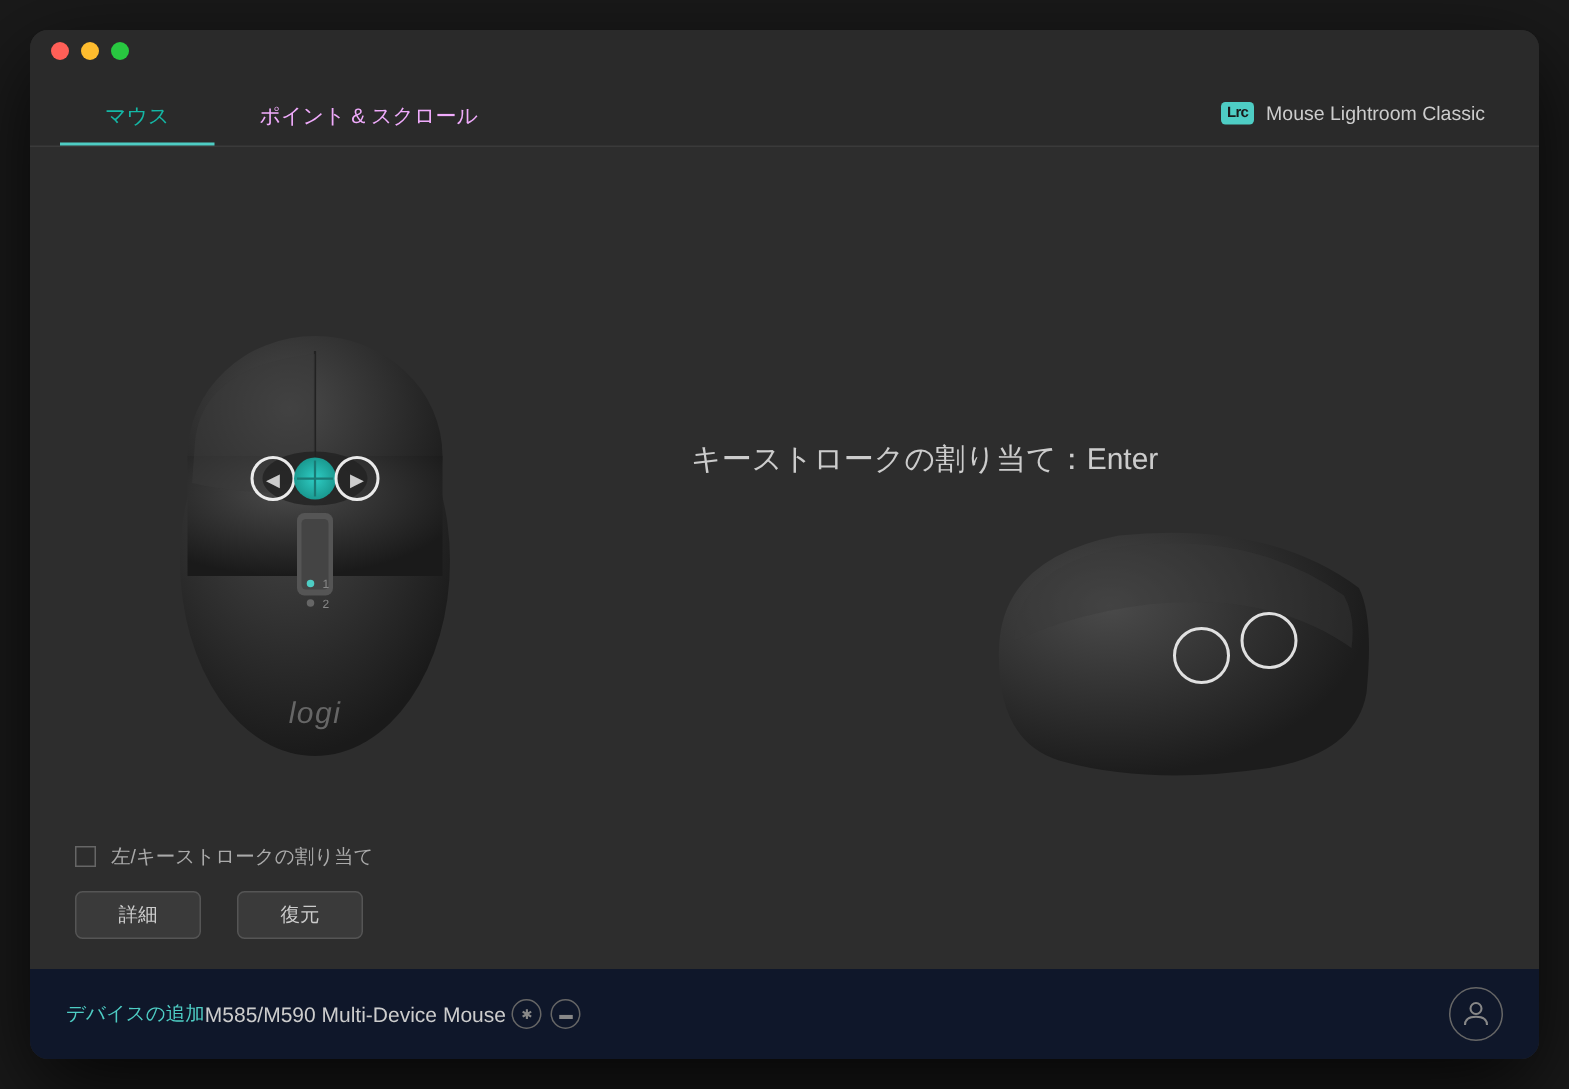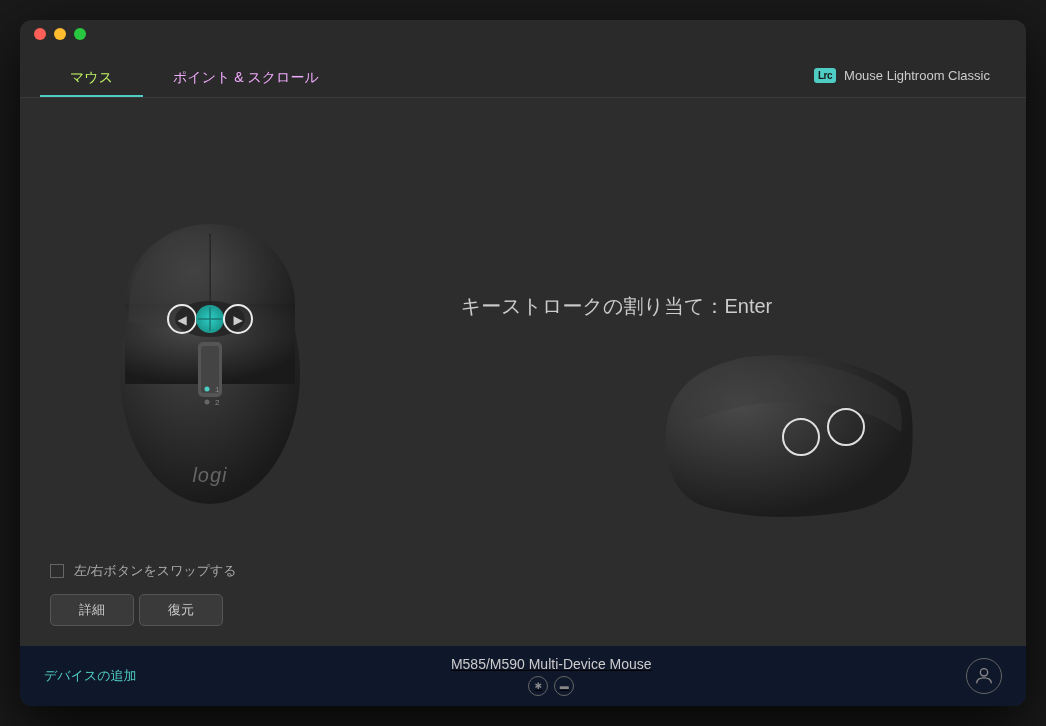--- a/index.html
+++ b/index.html
@@ -65,21 +65,21 @@
     .tab {
       padding: 10px 30px;
       color: #f0abfc;
       font-size: 14px;
       cursor: pointer;
       position: relative;
       white-space: nowrap;
     }
 
     .tab.active {
-      color: #bef264;
+      color: #14b8a6;
     }
 
     .tab.active::after {
       content: '';
       position: absolute;
       bottom: 0;
       left: 0;
       right: 0;
       height: 2px;
       background: #4ecdc4;
@@ -170,21 +170,21 @@
       flex-shrink: 0;
     }
 
     .swap-label {
       color: #aaa;
       font-size: 13px;
     }
 
     .btn-row {
       display: flex;
-      gap: 5px;
+      gap: 24px;
     }
 
     .btn {
       background: #3a3a3a;
       border: 1px solid #555;
       border-radius: 5px;
       color: #ccc;
       font-size: 13px;
       padding: 6px 28px;
       cursor: pointer;
@@ -202,24 +202,22 @@
 
     .add-device {
       color: #4ecdc4;
       font-size: 13px;
       cursor: pointer;
     }
 
     .footer-center {
       flex: 1;
       display: flex;
-      flex-direction: column;
       align-items: center;
       gap: 4px;
-      text-decoration: underline;
     }
 
     .device-name {
       color: #ccc;
       font-size: 14px;
     }
 
     .device-icons {
       display: flex;
       gap: 6px;
@@ -351,21 +349,21 @@
         <circle cx="155" cy="105" r="18" fill="none" stroke="#fff" stroke-width="2" opacity="0.85"></circle>
 
         <circle cx="200" cy="95" r="18" fill="none" stroke="#fff" stroke-width="2" opacity="0.85"></circle>
       </svg>
     </div>
 
     <div style="position:absolute; bottom:0; left:0; right:0;">
       <div class="bottom-controls">
         <div class="swap-row">
           <div class="checkbox"></div>
-          <span class="swap-label">左/右ボタンをスワップする</span>
+          <span class="swap-label">左/キーストロークの割り当て</span>
         </div>
         <div class="btn-row">
           <button class="btn">詳細</button>
           <button class="btn">復元</button>
         </div>
       </div>
     </div>
   </div>
 
   <div class="footer">

